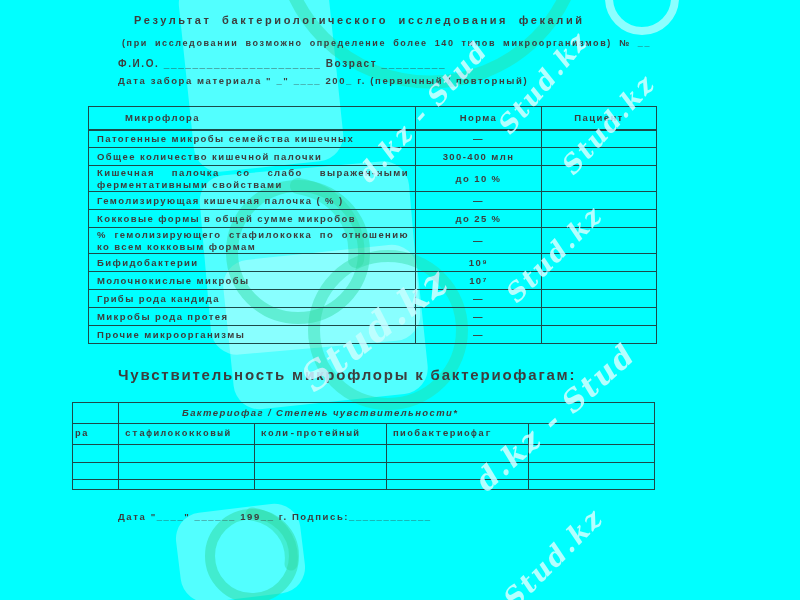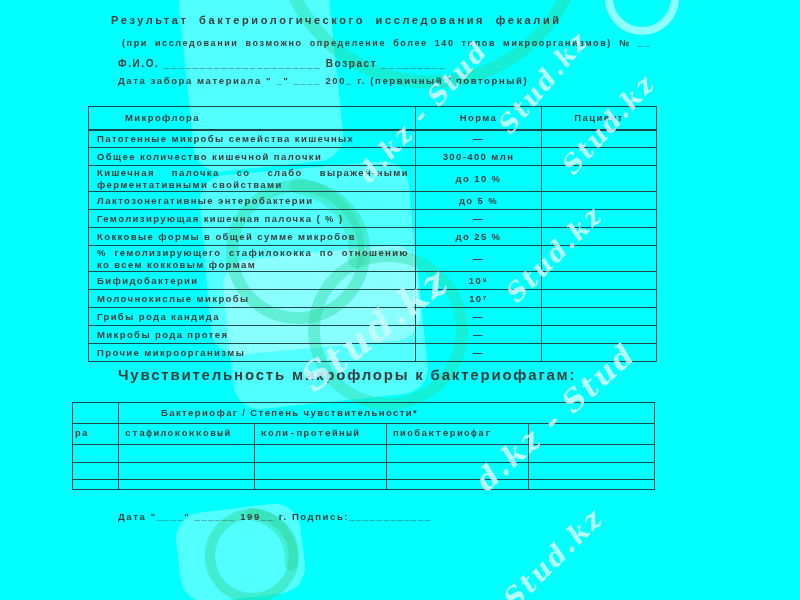--- a/index.html
+++ b/index.html
@@ -19,21 +19,21 @@
   .wm-text{
     position:absolute; z-index:6;
     font-family:"DejaVu Serif","Liberation Serif",serif;
     font-style:italic; font-weight:bold;
     color:#bfe6f6; mix-blend-mode:lighten; opacity:.95;
     transform-origin:0 0; white-space:nowrap; letter-spacing:2px;
   }
   
   .content{ position:absolute; inset:0; z-index:3; }
   .line{ position:absolute; white-space:nowrap; }
-  .doc-title{ left:111px; top:14px; font-size:11px; letter-spacing:2.6px; word-spacing:5px; }
+  .doc-title{ left:134px; top:14px; font-size:11px; letter-spacing:2.6px; word-spacing:5px; }
   .doc-sub{ left:122px; top:38px; font-size:9px; letter-spacing:1.6px; word-spacing:3px; }
   .doc-fio{ left:118px; top:58px; font-size:10px; letter-spacing:1.6px; }
   .doc-date{ left:118px; top:75px; font-size:9.5px; letter-spacing:1.6px; }
   table{ border-collapse:collapse; table-layout:fixed; position:absolute; }
   td,th{
     border:1px solid #1d4a4a; font-size:9.5px; letter-spacing:1.4px;
     font-weight:bold; color:#3d3d3d; padding:0 6px; vertical-align:middle;
     overflow:hidden; line-height:1.2;
   }
   .t1{ left:88px; top:106px; width:568px; }
@@ -46,21 +46,21 @@
   .t1 tr.tall td.cname{ white-space:normal; text-align:justify; }
   .t1 td.cval{ text-align:center; }
   .t1 td.chead{ text-align:center; }
   .t1 td.chead.cname{ text-align:left;padding-left:36px; }
   .t2{ left:72px; top:402px; width:582px; }
   .t2 col.k1{width:46px;} .t2 col.k2{width:136px;} .t2 col.k3{width:132px;}
   .t2 col.k4{width:142px;} .t2 col.k5{width:126px;}
   .t2 tr.h1{height:21px;} .t2 tr.h2{height:21px;font-family:Liberation Mono, monospace;}
   .t2 tr.e1{height:18px;} .t2 tr.e2{height:17px;} .t2 tr.e3{height:10px;}
   .t2 td{ white-space:nowrap; }
-  .t2 td.span-head{ text-align:left; padding-left:42px; }
+  .t2 td.span-head{ text-align:left; padding-left:63px;font-style:italic; }
   .t2 td.frag{ text-align:left; padding:0 0 0 2px; }
   .section-label{ left:118px; top:366px; font-size:15px; letter-spacing:1.8px; }
   .legend-line{ left:116px; top:490px; font-size:9.5px; letter-spacing:1.6px; }
   .sig-line{ left:118px; top:511px; font-size:9.5px; letter-spacing:1.6px; }
 </style>
 </head>
 <body>
 
 <div class="page">
 
@@ -123,25 +123,20 @@
         <td class="cname">Общее количество кишечной палочки</td>
         <td class="cval">300-400 млн</td>
         <td></td>
       </tr>
       <tr class="tall">
         <td class="cname">Кишечная палочка со слабо выражен-ными ферментативными свойствами</td>
         <td class="cval">до 10 %</td>
         <td></td>
       </tr>
       <tr>
-        <td class="cname">Лактозонегативные энтеробактерии</td>
-        <td class="cval">до 5 %</td>
-        <td></td>
-      </tr>
-      <tr>
         <td class="cname">Гемолизирующая кишечная палочка ( % )</td>
         <td class="cval">—</td>
         <td></td>
       </tr>
       <tr>
         <td class="cname">Кокковые формы в общей сумме микробов</td>
         <td class="cval">до 25 %</td>
         <td></td>
       </tr>
       <tr class="tall">

